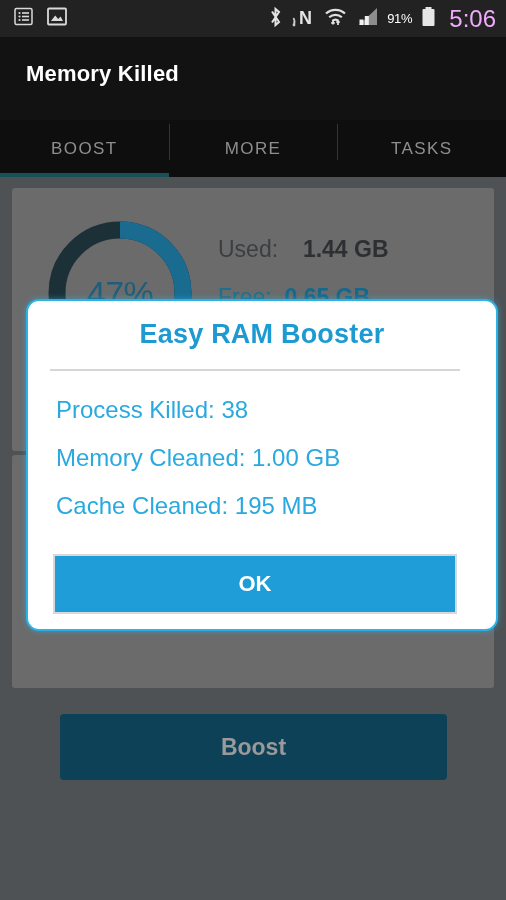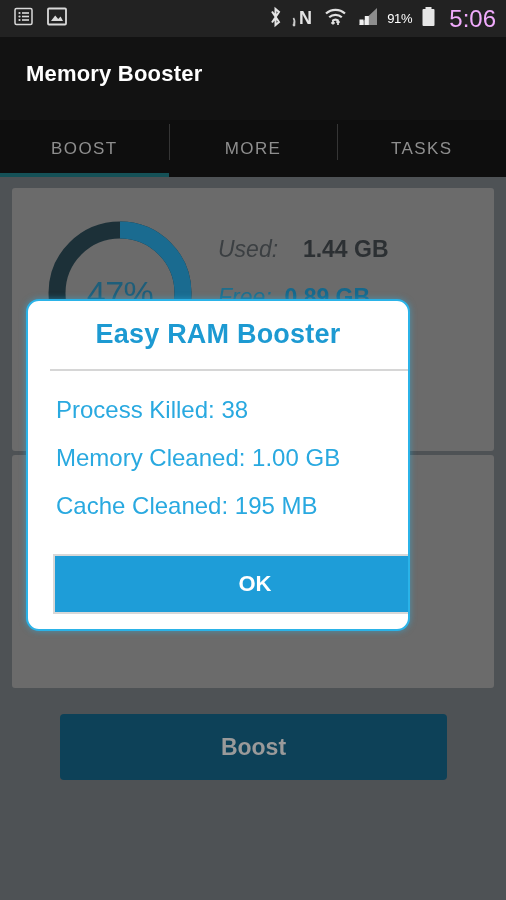--- a/index.html
+++ b/index.html
@@ -102,42 +102,42 @@
     letter-spacing: -0.5px;
   }
 
   
   .mem-row {
     position: absolute; left: 206px;
     font-size: 23px; white-space: nowrap;
   }
   #row-used { top: 48px; color: #3b3f42; }
   #row-free { top: 96px; color: #1d6e8d; }
-  .mem-key { font-weight: normal; font-style: italic; }
+  .mem-key { font-weight: normal; }
   .mem-val { font-weight: bold; }
   #row-used .mem-val { color: #2c3033; margin-left: 12px; }
   #row-free .mem-val { color: #15688c; }
   #row-free .mem-key { letter-spacing: 0px; }
 
   
   #boost-button {
     position: absolute; left: 60px; top: 537px;
     width: 387px; height: 66px;
     background: #0d4158;
     border: none; border-radius: 4px;
     color: #9a9a9a;
     font-size: 23px; font-weight: bold;
     font-family: "Liberation Sans", sans-serif;
     display: flex; align-items: center; justify-content: center;
   }
 
   
   #dialog {
     position: absolute; left: 26px; top: 299px;
-    width: 384px; height: 332px;
+    width: 472px; height: 332px;
     background: #ffffff;
     border: 2px solid #2bb3e8;
     border-radius: 13px;
     box-shadow: 0 0 6px rgba(43,179,232,0.55);
     overflow: hidden;
     padding-left: 44px;
   }
   #dialog-title {
     position: absolute; left: 0; top: 18px; width: 100%;
     text-align: center;
@@ -229,21 +229,21 @@
         <svg width="15" height="22" viewBox="0 0 15 22">
           <rect x="4.5" y="1" width="6" height="2.2" fill="#e6e6e6"></rect>
           <rect x="1.5" y="3" width="12" height="17" rx="1" fill="#e6e6e6"></rect>
         </svg>
       </span>
       <span class="sb-clock">5:06</span>
     </div>
   </div>
 
   <div id="actionbar">
-    <div id="app-title">Memory Booster</div>
+    <div id="app-title">Memory Killed</div>
   </div>
 
   <div id="tabbar">
     <div class="tab active">
       <span>BOOST</span>
     </div>
     <div class="tab">
       <span>MORE</span>
     </div>
     <div class="tab">
@@ -262,21 +262,21 @@
         </svg>
         <div id="gauge-label">47%</div>
       </div>
 
       <div class="mem-row" id="row-used">
         <span class="mem-key">Used:&nbsp;</span>
         <span class="mem-val">1.44 GB</span>
       </div>
       <div class="mem-row" id="row-free">
         <span class="mem-key">Free:&nbsp;</span>
-        <span class="mem-val">0.89 GB</span>
+        <span class="mem-val">0.65 GB</span>
       </div>
     </div>
 
     <div class="card" id="card-second"></div>
 
     <div id="boost-button">
       <span>Boost</span>
     </div>
   </div>
 

